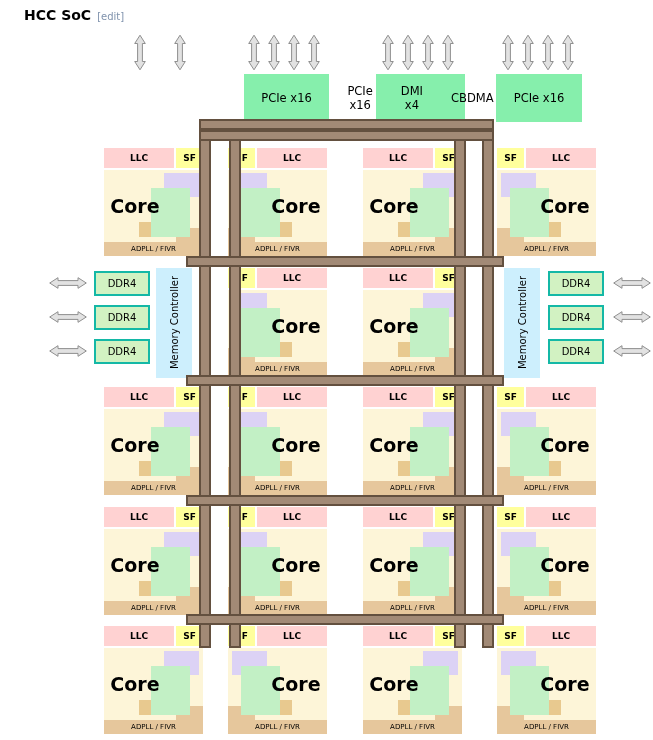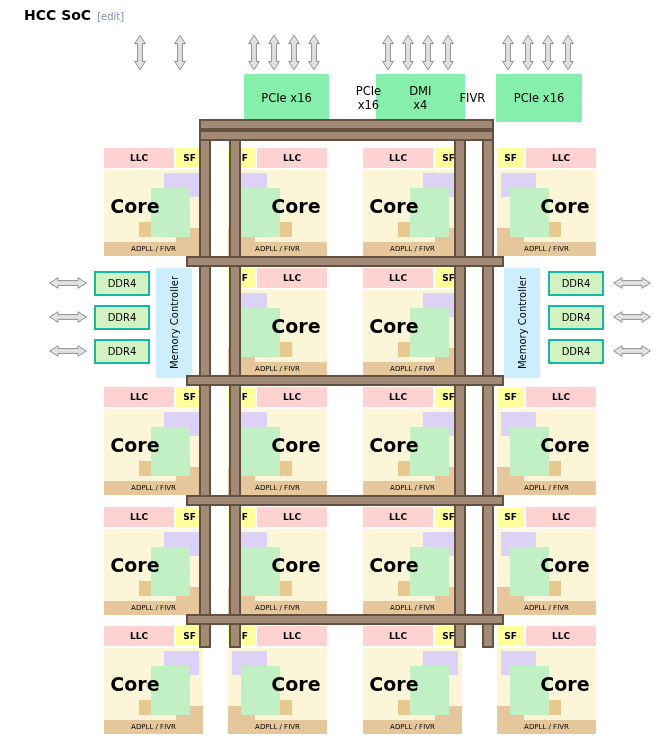--- a/index.html
+++ b/index.html
@@ -148,21 +148,21 @@
         <use href="#arrV"></use>
       </svg>
     </span>
 
   <div class="io" style="left:228px;width:85px">
     <span>PCIe x16</span>
   </div>
   <div class="io" style="left:360px;width:89px">
     <span>PCIe x16</span>
     <span>DMI x4</span>
-    <span>FIVR</span>
+    <span>CBDMA</span>
   </div>
   <div class="io" style="left:480px;width:86px">
     <span>PCIe x16</span>
   </div>
 
   <span class="ah" style="left:33px;top:277px">
       <svg viewBox="0 0 38 12">
         <use href="#arrH"></use>
       </svg>
     </span>

